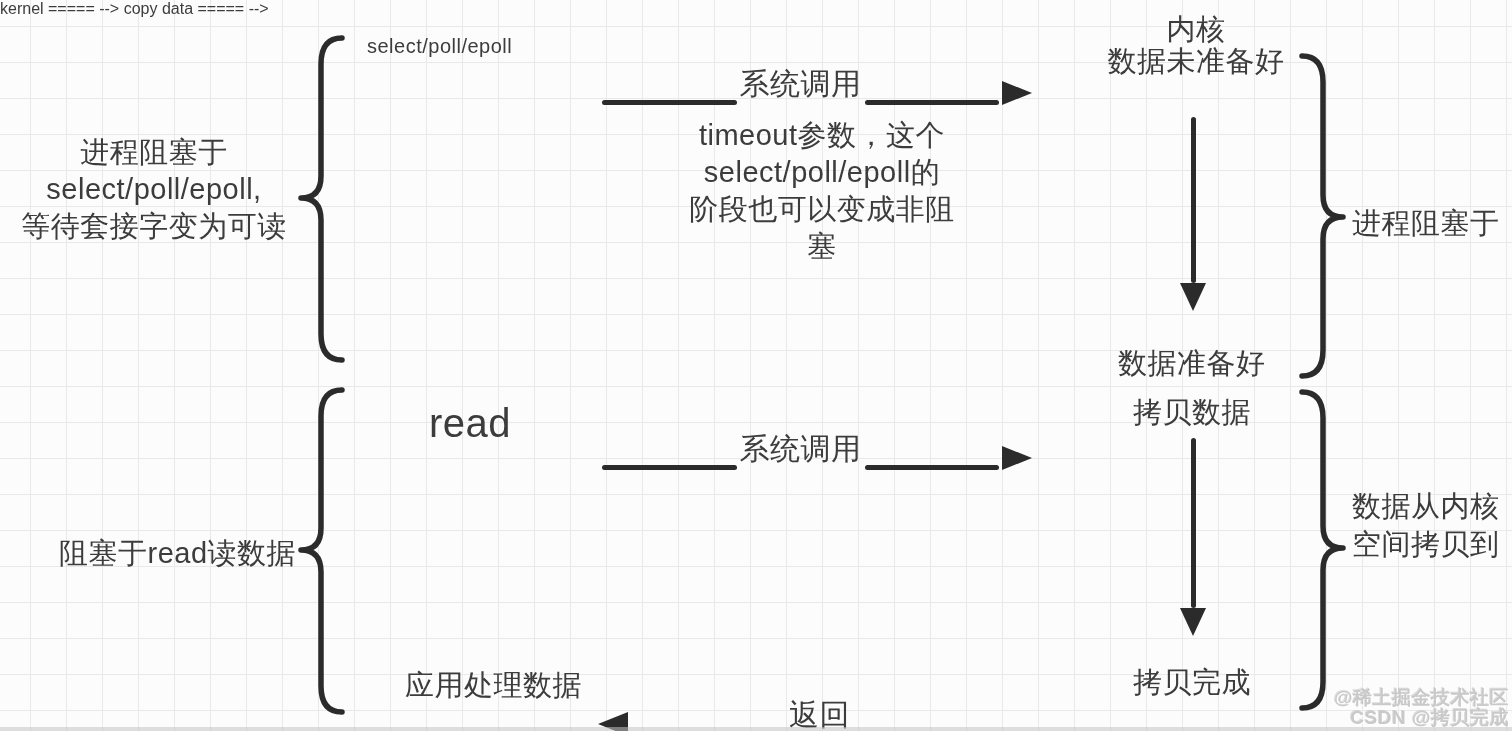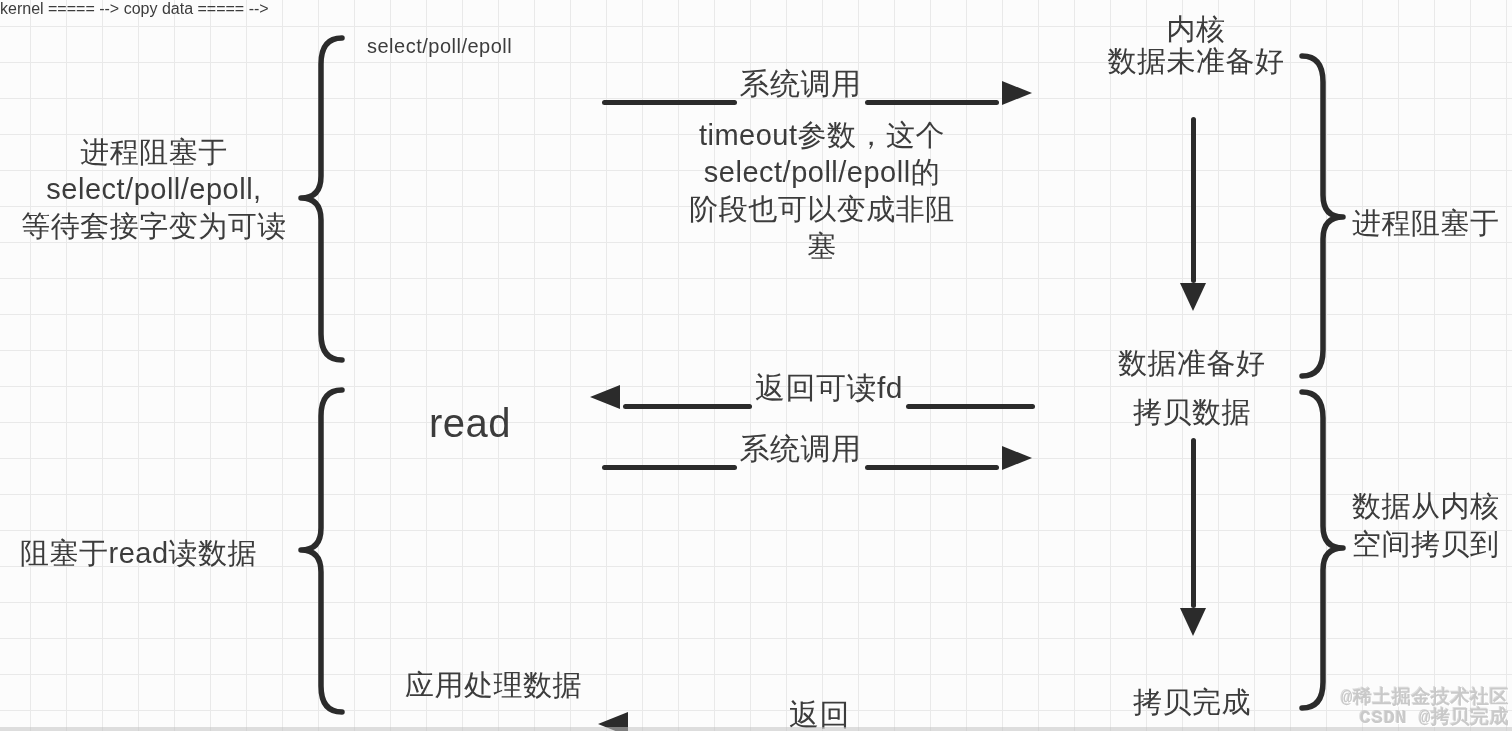--- a/index.html
+++ b/index.html
@@ -24,21 +24,21 @@
   .harrow{position:absolute;display:flex;align-items:flex-end;gap:3px;height:34px;margin-top:36px;}
   .hline{flex:1;height:5px;background:var(--ink);border-radius:3px;}
   .alabel{font-size:30px;font-weight:500;color:var(--text);white-space:nowrap;letter-spacing:.5px;}
   .head-r{width:0;height:0;border-top:12px solid transparent;border-bottom:12px solid transparent;border-left:30px solid var(--ink);}
   .head-l{width:0;height:0;border-top:12px solid transparent;border-bottom:12px solid transparent;border-right:30px solid var(--ink);}
   .varrow{position:absolute;width:26px;display:flex;flex-direction:column;align-items:center;}
   .vline{width:5px;background:var(--ink);border-radius:3px;}
   .head-d{width:0;height:0;border-left:13px solid transparent;border-right:13px solid transparent;border-top:28px solid var(--ink);}
   .watermark{position:absolute;right:3px;bottom:3px;text-align:right;font-size:19px;line-height:20px;
     color:var(--watermark);font-weight:bold;letter-spacing:.5px;
-    text-shadow:1px 1px 0 rgba(255,255,255,.95), -1px -1px 0 rgba(160,160,160,.35);font-family:Liberation Mono, monospace;}
+    text-shadow:1px 1px 0 rgba(255,255,255,.95), -1px -1px 0 rgba(160,160,160,.35);}
   .bottom-strip{position:absolute;left:0;bottom:0;width:100%;height:4px;background:#c2c2c2;opacity:.55;}
 </style>
 </head>
 <body>
 
 <div class="canvas">
 
   
   <svg class="brace" style="left:296px;top:34px;" width="56" height="330" viewBox="0 0 56 330">
     <path d="M 46 4 Q 25 4 25 30 L 25 142 Q 25 164 5 164 Q 25 164 25 186 L 25 300 Q 25 326 46 326"></path>
@@ -80,45 +80,39 @@
     <div class="head-d"></div>
   </div>
 
   
   <svg class="brace" style="left:1292px;top:52px;" width="56" height="328" viewBox="0 0 56 328">
     <path d="M 10 4 Q 31 4 31 30 L 31 143 Q 31 165 51 165 Q 31 165 31 187 L 31 298 Q 31 324 10 324"></path>
   </svg>
   <div class="lbl" style="left:1352px;top:204px;">进程阻塞于</div>
 
   
-  <div class="harrow" style="left:590px;top:339px;width:445px;">
-    <div class="head-l"></div>
-    <div class="hline"></div>
-    <div class="alabel">返回可读fd</div>
-    <div class="hline"></div>
-  </div>
   <div class="lbl" style="left:1118px;top:344px;">数据准备好</div>
 
    copy data ===== --&gt;
   <div class="lbl" style="left:429px;top:401px;font-size:40px;">read</div>
 
   <div class="harrow" style="left:602px;top:400px;width:430px;">
     <div class="hline"></div>
     <div class="alabel">系统调用</div>
     <div class="hline"></div>
     <div class="head-r"></div>
   </div>
 
   <div class="lbl" style="left:1133px;top:393px;">拷贝数据</div>
 
   
   <svg class="brace" style="left:296px;top:386px;" width="56" height="330" viewBox="0 0 56 330">
     <path d="M 46 4 Q 25 4 25 30 L 25 142 Q 25 164 5 164 Q 25 164 25 186 L 25 300 Q 25 326 46 326"></path>
   </svg>
-  <div class="lbl" style="left:20px;top:534px;">阻塞于read读数据</div>
+  <div class="lbl" style="left:30px;top:534px;padding-left:29px;">阻塞于read读数据</div>
 
   
   <div class="varrow" style="left:1180px;top:438px;">
     <div class="vline" style="height:170px;"></div>
     <div class="head-d"></div>
   </div>
 
   
   <svg class="brace" style="left:1292px;top:388px;" width="56" height="324" viewBox="0 0 56 324">
     <path d="M 10 4 Q 31 4 31 30 L 31 138 Q 31 160 51 160 Q 31 160 31 182 L 31 294 Q 31 320 10 320"></path>
@@ -131,21 +125,21 @@
   
   <div class="lbl" style="left:369px;top:666px;margin-left:36px;">应用处理数据</div>
 
   <div class="harrow" style="left:598px;top:666px;width:410px;">
     <div class="head-l"></div>
     <div class="hline"></div>
     <div class="alabel">返回</div>
     <div class="hline"></div>
   </div>
 
-  <div class="lbl" style="left:1133px;top:663px;margin-top:20px;">拷贝完成</div>
+  <div class="lbl" style="left:1133px;top:663px;">拷贝完成</div>
 
   
   <div class="watermark">
     <div>@稀土掘金技术社区</div>
     <div>CSDN @拷贝完成</div>
   </div>
 
   <div class="bottom-strip"></div>
 </div>
 

